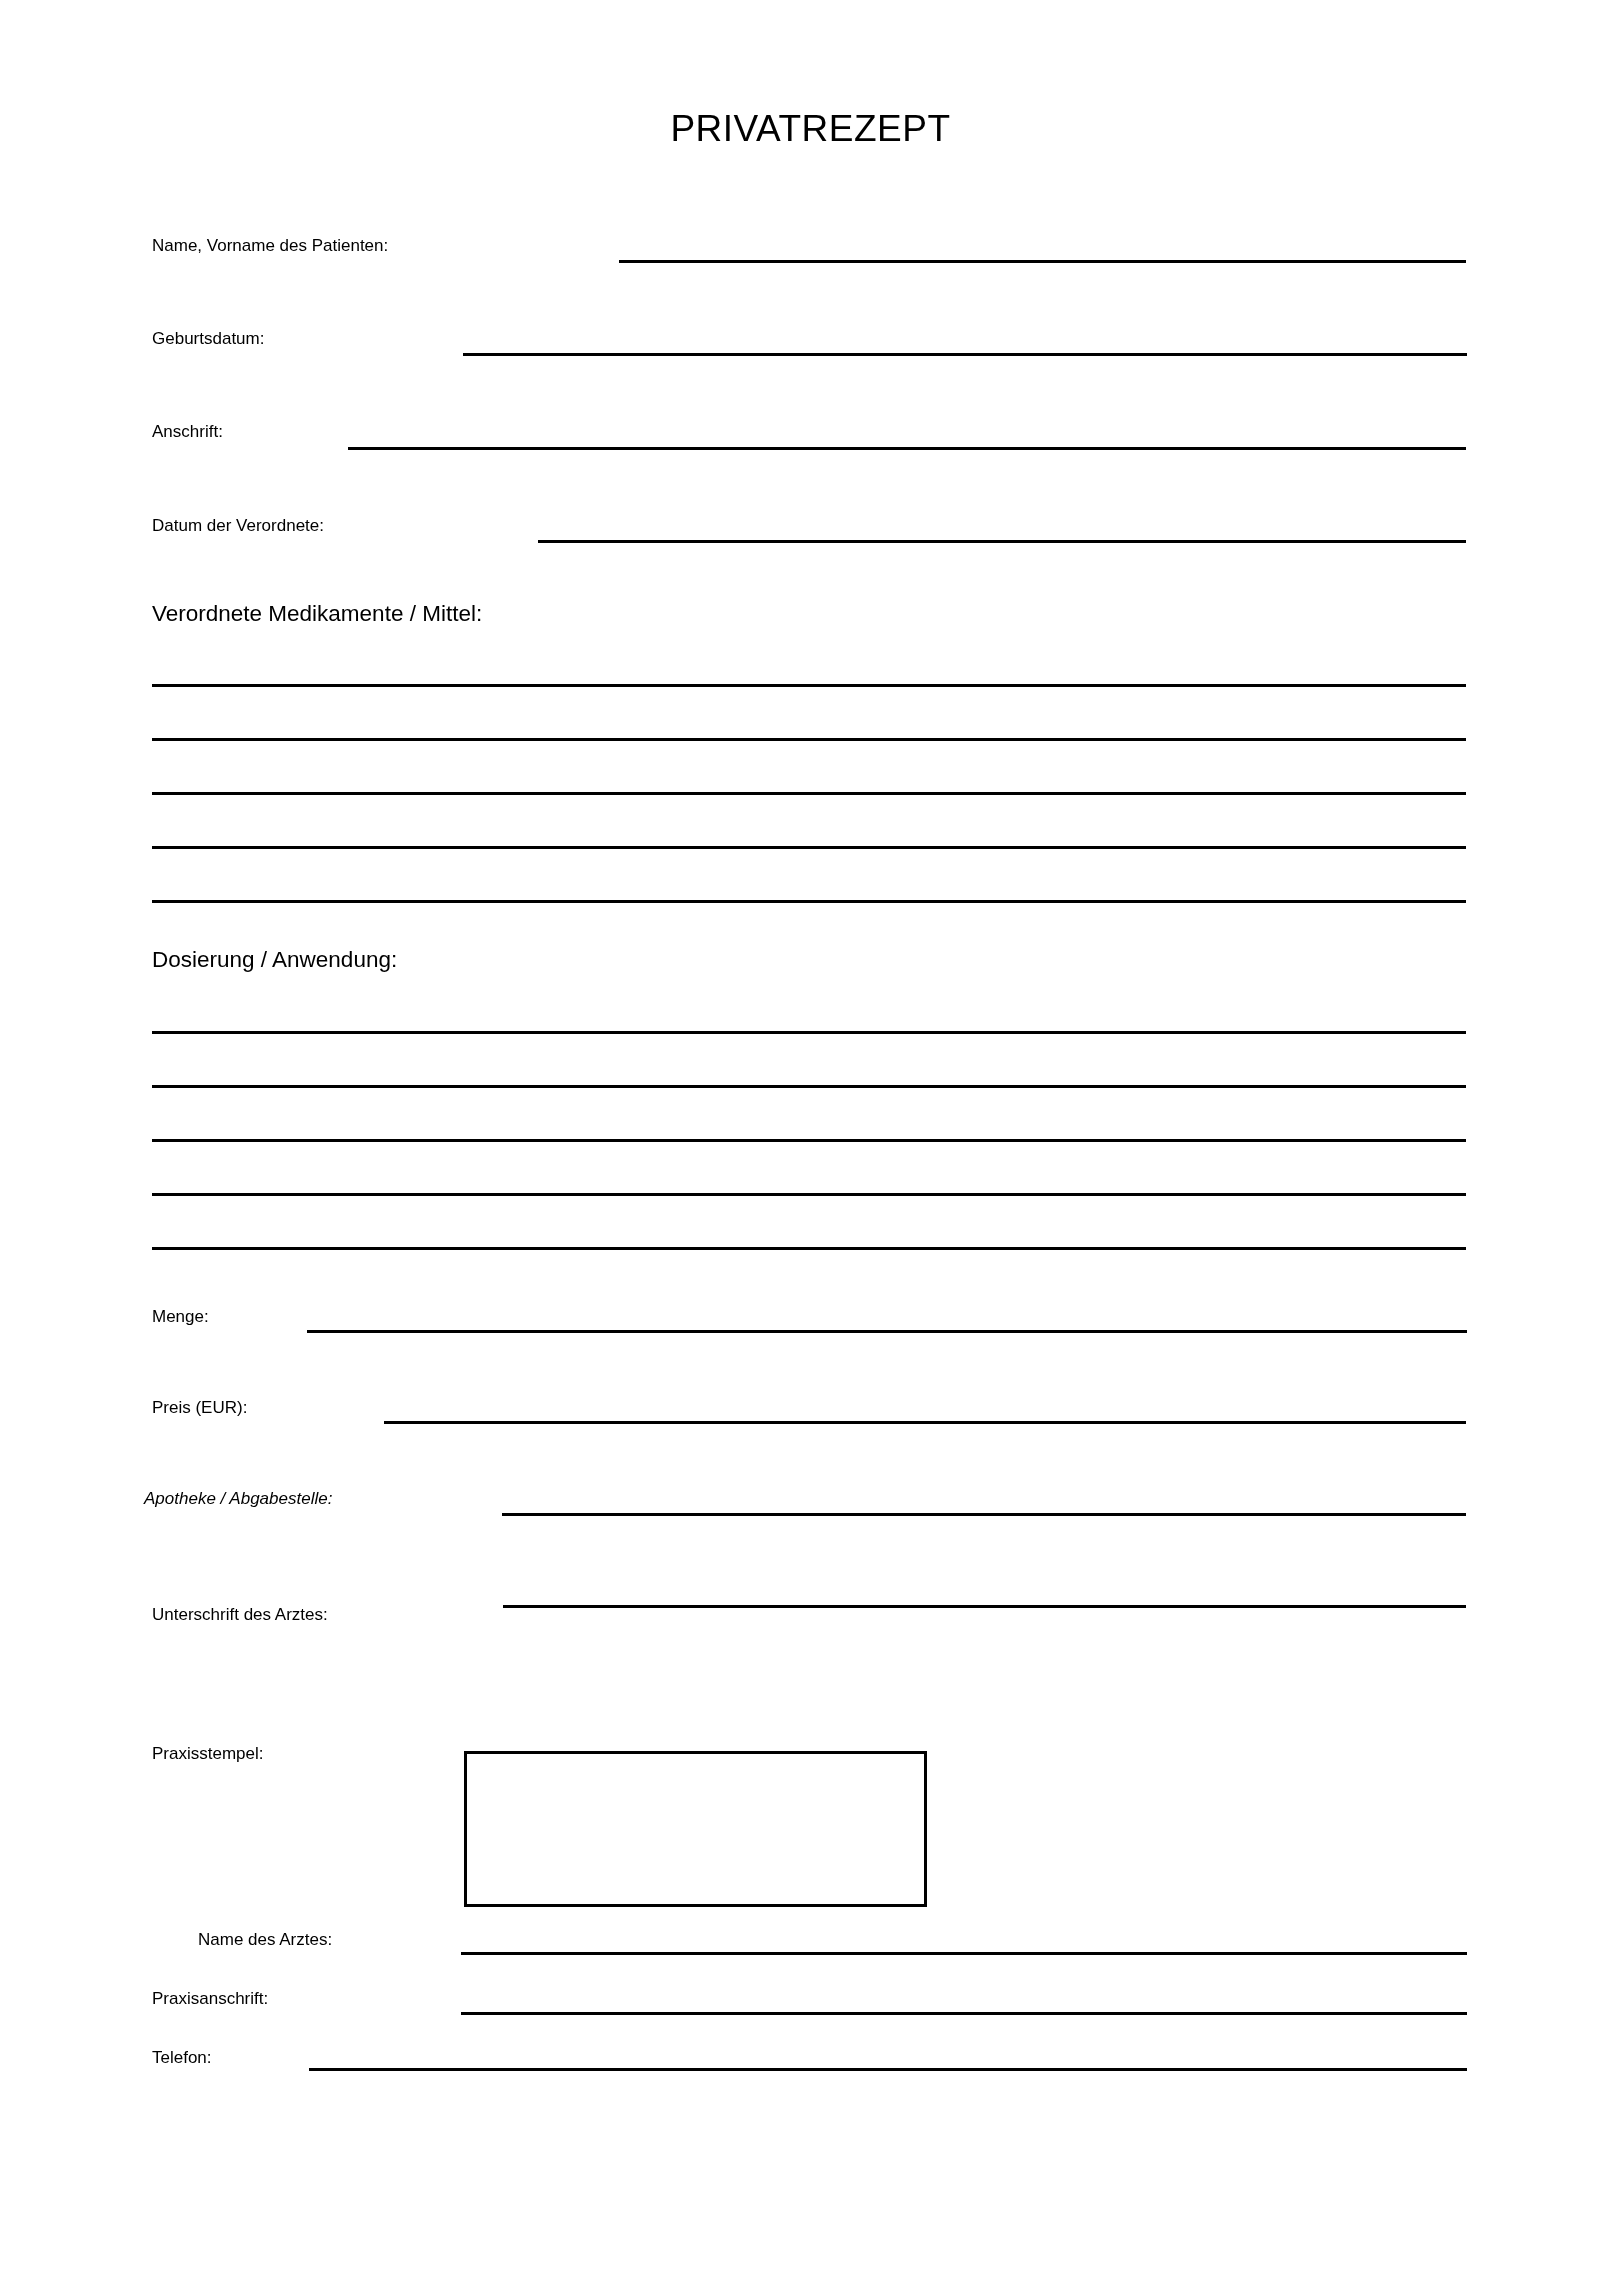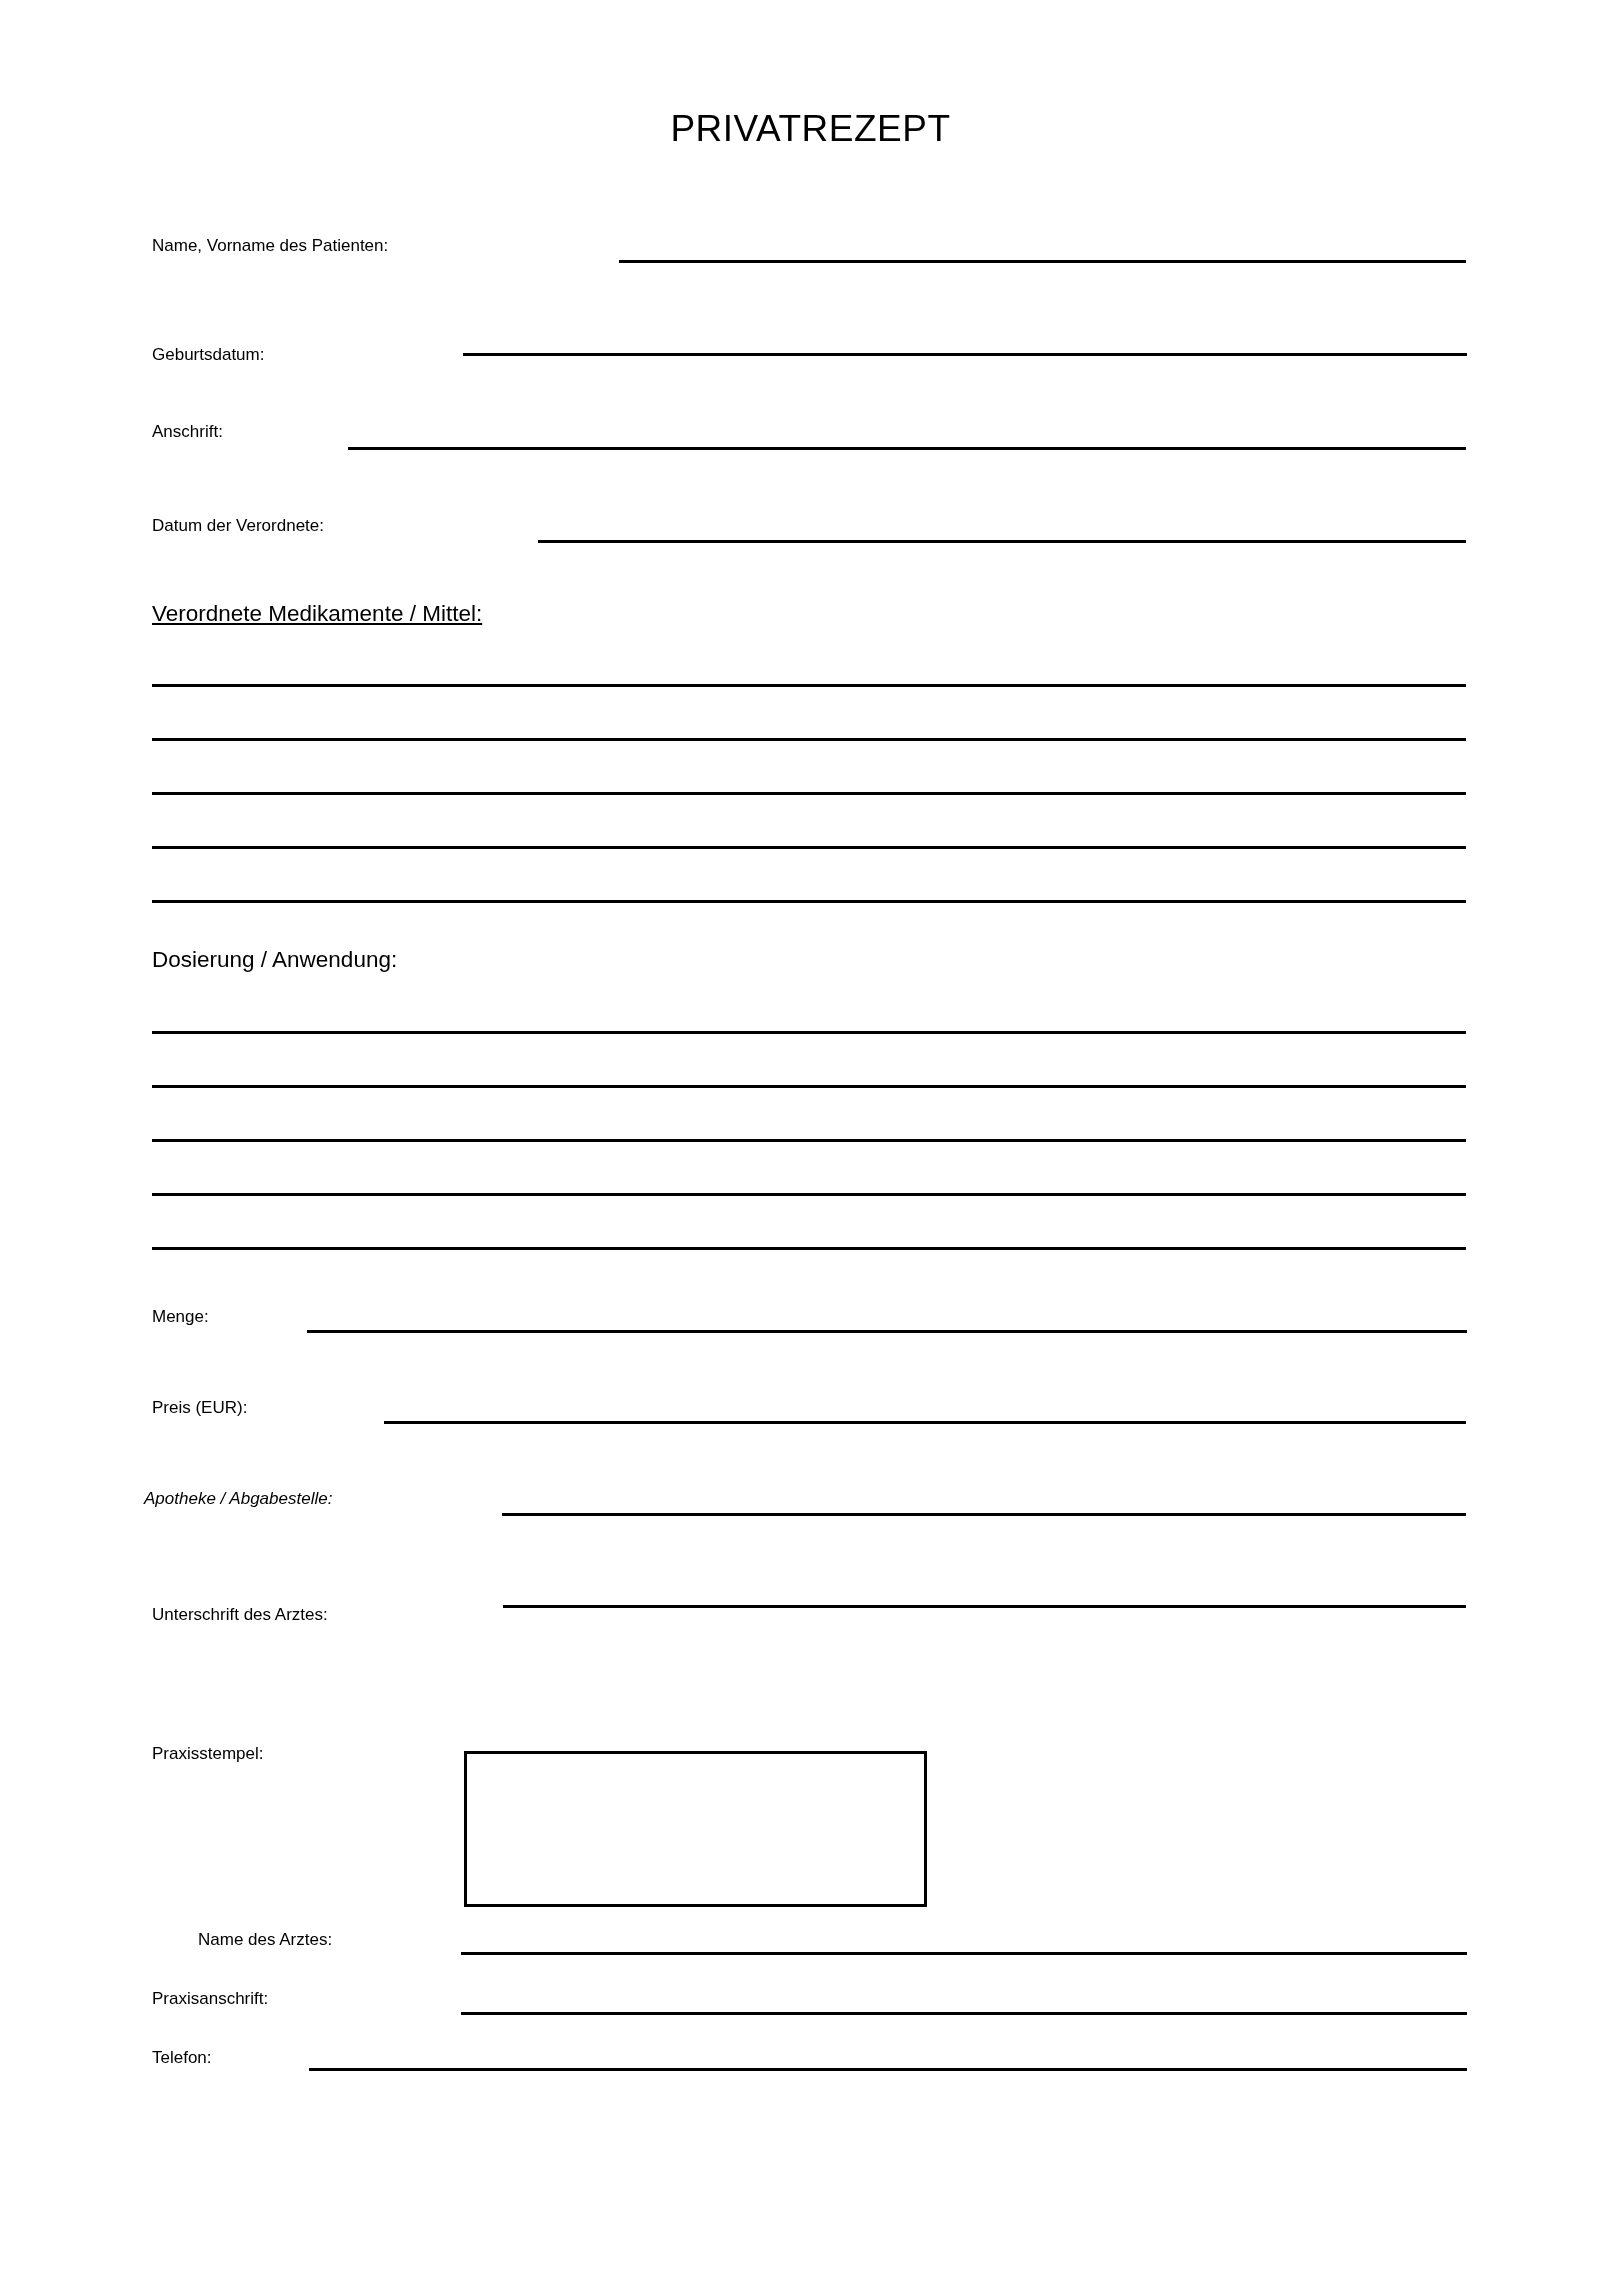--- a/index.html
+++ b/index.html
@@ -62,30 +62,30 @@
 </head>
 <body>
 
 <div class="page">
 
   <div class="doc-title">PRIVATREZEPT</div>
 
   <div class="field-label" style="left:152px; top:235px;">Name, Vorname des Patienten:</div>
   <div class="rule" style="left:619px; top:260px; width:847px;"></div>
 
-  <div class="field-label" style="left:152px; top:344px;">Geburtsdatum:</div>
+  <div class="field-label" style="left:152px; top:328px;">Geburtsdatum:</div>
   <div class="rule" style="left:463px; top:353px; width:1004px;"></div>
 
   <div class="field-label" style="left:152px; top:421px;">Anschrift:</div>
   <div class="rule" style="left:348px; top:447px; width:1118px;"></div>
 
   <div class="field-label" style="left:152px; top:515px;">Datum der Verordnete:</div>
   <div class="rule" style="left:538px; top:540px; width:928px;"></div>
 
-  <div class="block-label" style="left:152px; top:603px;text-decoration:underline;">Verordnete Medikamente / Mittel:</div>
+  <div class="block-label" style="left:152px; top:603px;">Verordnete Medikamente / Mittel:</div>
 
   <div class="write-line" style="left:152px; top:684px; width:1314px;"></div>
   <div class="write-line" style="left:152px; top:738px; width:1314px;"></div>
   <div class="write-line" style="left:152px; top:792px; width:1314px;"></div>
   <div class="write-line" style="left:152px; top:846px; width:1314px;"></div>
   <div class="write-line" style="left:152px; top:900px; width:1314px;"></div>
 
   <div class="block-label" style="left:152px; top:949px;">Dosierung / Anwendung:</div>
 
   <div class="write-line" style="left:152px; top:1031px; width:1314px;"></div>

